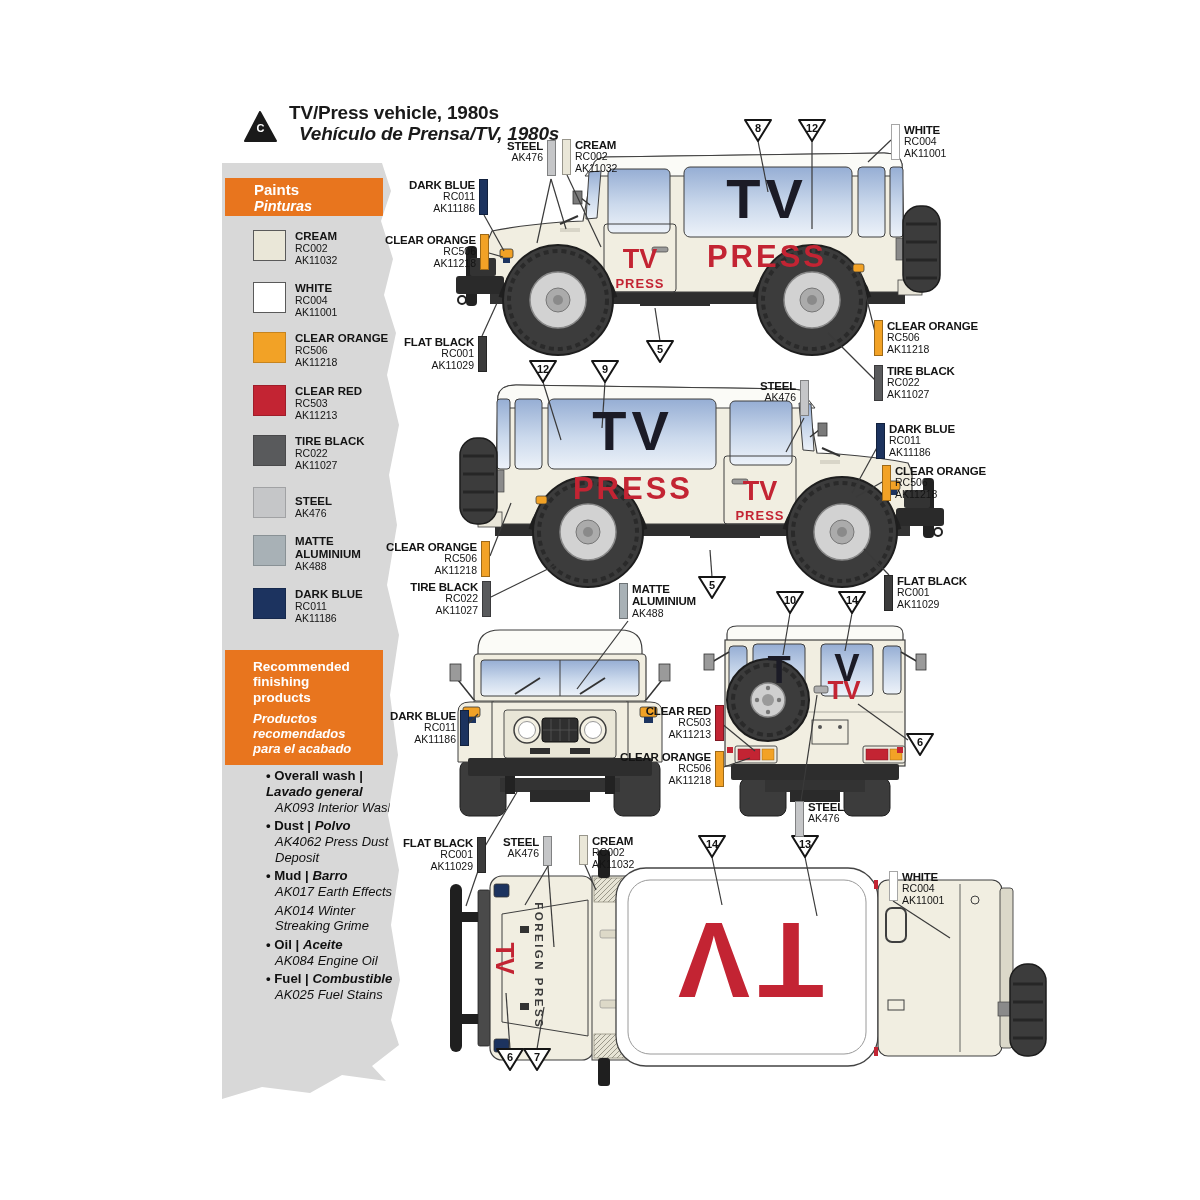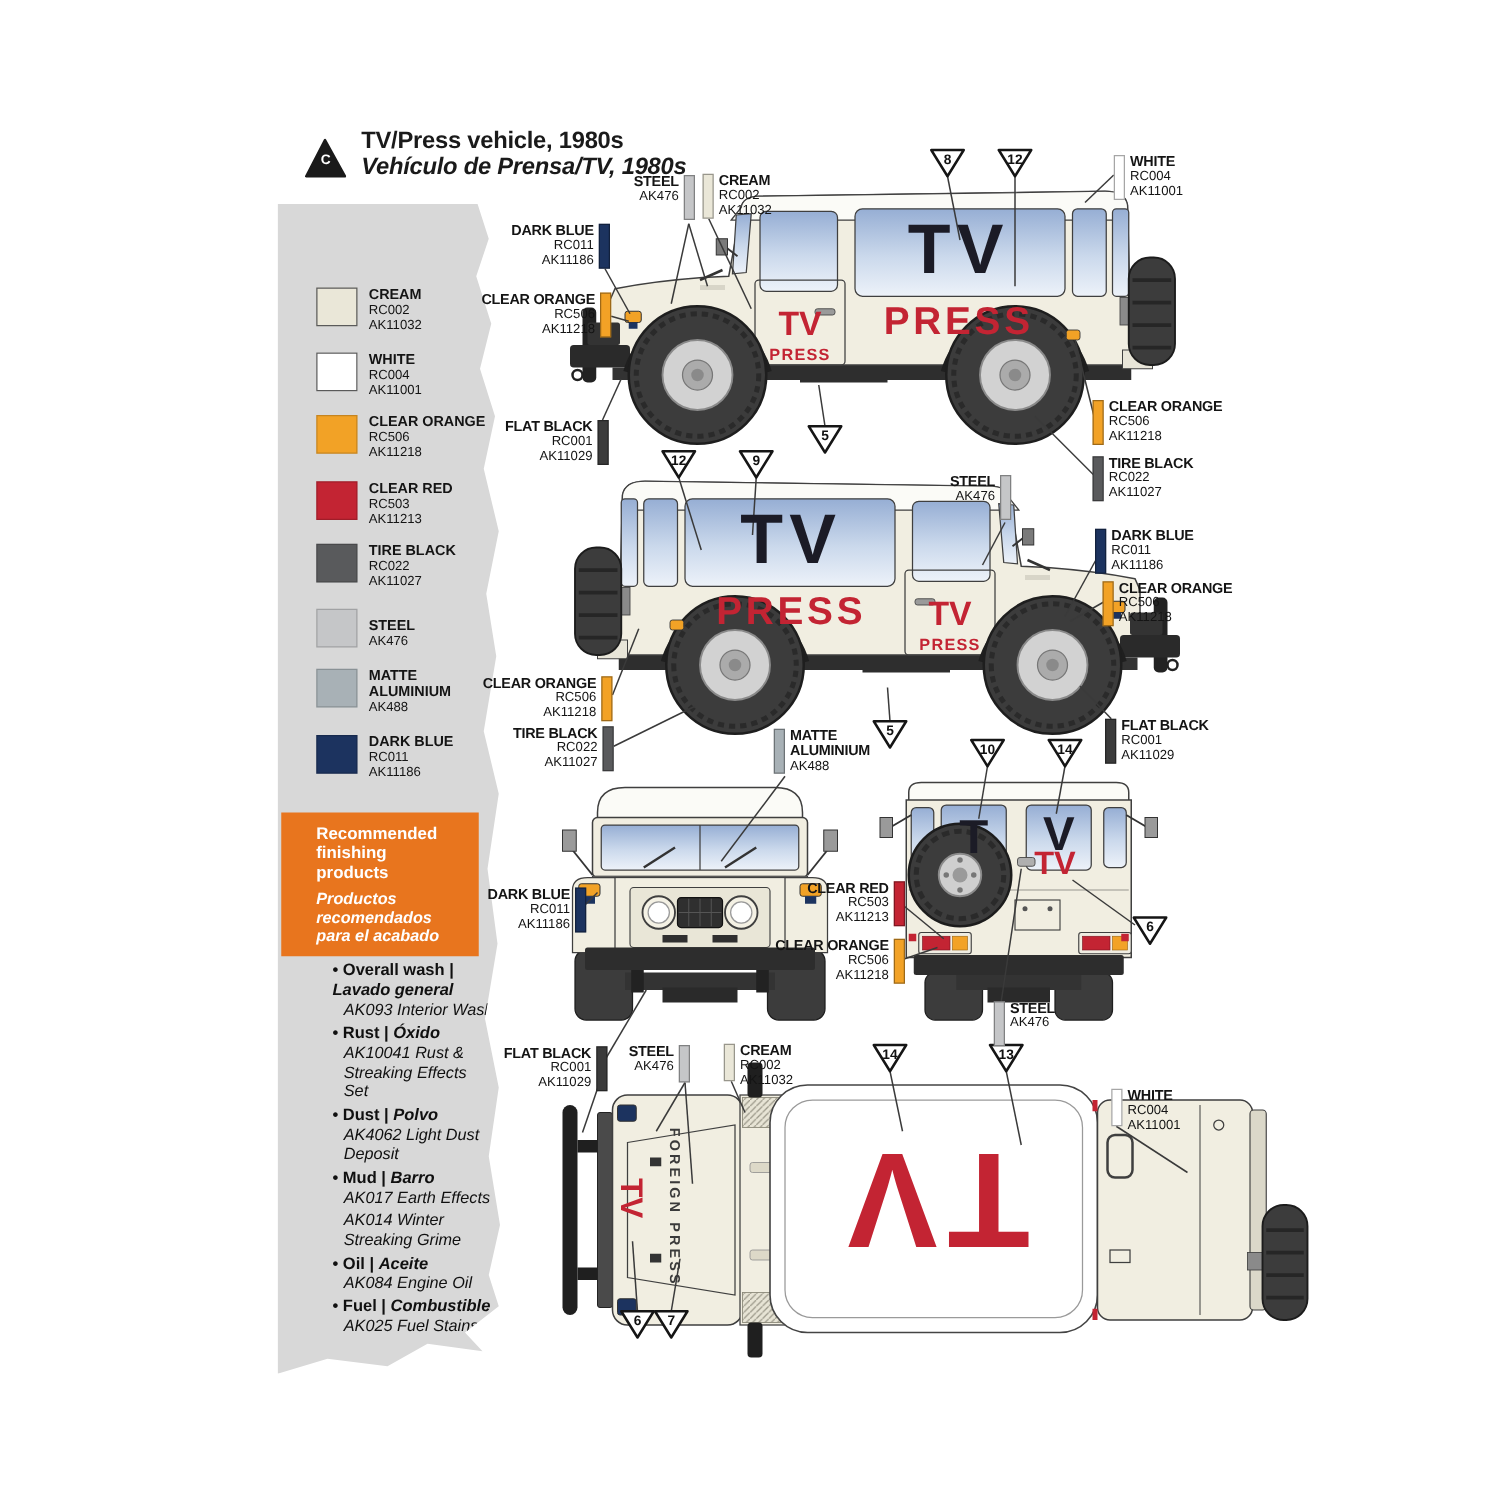--- a/index.html
+++ b/index.html
@@ -3,21 +3,21 @@
 <meta charset="utf-8">
 <style>
   html,body{margin:0;padding:0;background:#fff;}
   #page{position:relative;width:1200px;height:1200px;background:#ffffff;overflow:hidden;
         font-family:"Liberation Sans",sans-serif;color:#141414;}
   svg{display:block;}
   .abs{position:absolute;}
 
   
   .title-en{position:absolute;left:289px;top:102px;font-size:19px;font-weight:bold;color:#1a1a1a;letter-spacing:-0.2px;}
-  .title-es{position:absolute;left:289px;top:123px;font-size:19px;font-weight:bold;font-style:italic;color:#1a1a1a;letter-spacing:-0.2px;}
+  .title-es{position:absolute;left:299px;top:123px;font-size:19px;font-weight:bold;font-style:italic;color:#1a1a1a;letter-spacing:-0.2px;}
   .marker-c{position:absolute;left:244px;top:110px;width:33px;height:33px;}
   .marker-c span{position:absolute;left:0;top:12px;width:33px;text-align:center;color:#fff;font-size:11px;font-weight:bold;}
 
   
   .sidebar{position:absolute;left:222px;top:163px;width:182px;height:940px;background:#D8D8D8;
     clip-path:polygon(0 0,160px 0,169px 28px,159px 58px,171px 96px,162px 132px,174px 170px,165px 212px,177px 262px,167px 312px,175px 362px,165px 422px,177px 472px,168px 532px,176px 592px,166px 652px,177px 707px,169px 762px,178px 817px,169px 857px,177px 882px,150px 903px,164px 918px,120px 912px,88px 930px,40px 924px,0 936px);}
   .pbox{position:absolute;left:3px;top:15px;width:129px;height:38px;background:#E8751E;color:#fff;padding-left:29px;box-sizing:content-box;}
   .pbox .t1{font-size:15px;font-weight:bold;padding-top:3px;}
   .pbox .t2{font-size:14.5px;font-weight:bold;font-style:italic;}
   .prow{position:absolute;left:31px;display:flex;gap:9px;}
@@ -63,20 +63,24 @@
   <div class="marker-c">
     <svg width="33" height="33" viewBox="0 0 33 33">
       <polygon points="1,31 32,31 16,2" fill="#1a1a1a" stroke="#1a1a1a" stroke-width="2" stroke-linejoin="round"></polygon>
     </svg>
     <span>C</span>
   </div>
   <div class="title-en">TV/Press vehicle, 1980s</div>
   <div class="title-es">Vehículo de Prensa/TV, 1980s</div>
 
   <div class="sidebar">
+    <div class="pbox">
+      <div class="t1">Paints</div>
+      <div class="t2">Pinturas</div>
+    </div>
 
     <div class="prow" style="top:67px">
       <div class="psw" style="background-color: rgb(234, 231, 216);"></div>
       <div class="ptxt">
           <div class="pnm">CREAM</div>
         <div class="pcd">RC002</div>
         <div class="pcd">AK11032</div>
         </div>
     </div>
     <div class="prow" style="top:119px">
@@ -138,26 +142,22 @@
       <div class="t1">Recommended finishing products</div>
       <div class="t2">Productos recomendados para el acabado</div>
     </div>
 
     <div class="fp">
       <div class="it">
         <div class="hd"><span>Overall wash |</span> <span class="es">Lavado general</span></div>
         <div class="pr">AK093 Interior Wash</div>
         </div>
       <div class="it">
-        <div class="hd"><span>Rust |</span> <span class="es">Óxido</span></div>
-        <div class="pr">AK10041 Rust &amp; Streaking Effects Set</div>
-        </div>
-      <div class="it">
         <div class="hd"><span>Dust |</span> <span class="es">Polvo</span></div>
-        <div class="pr">AK4062 Light Dust Deposit</div>
+        <div class="pr">AK4062 Press Dust Deposit</div>
         </div>
       <div class="it">
         <div class="hd"><span>Mud |</span> <span class="es">Barro</span></div>
         <div class="pr">AK017 Earth Effects</div>
         </div>
       <div class="it">
         <div class="pr">AK014 Winter Streaking Grime</div>
         </div>
       <div class="it">
         <div class="hd"><span>Oil |</span> <span class="es">Aceite</span></div>

